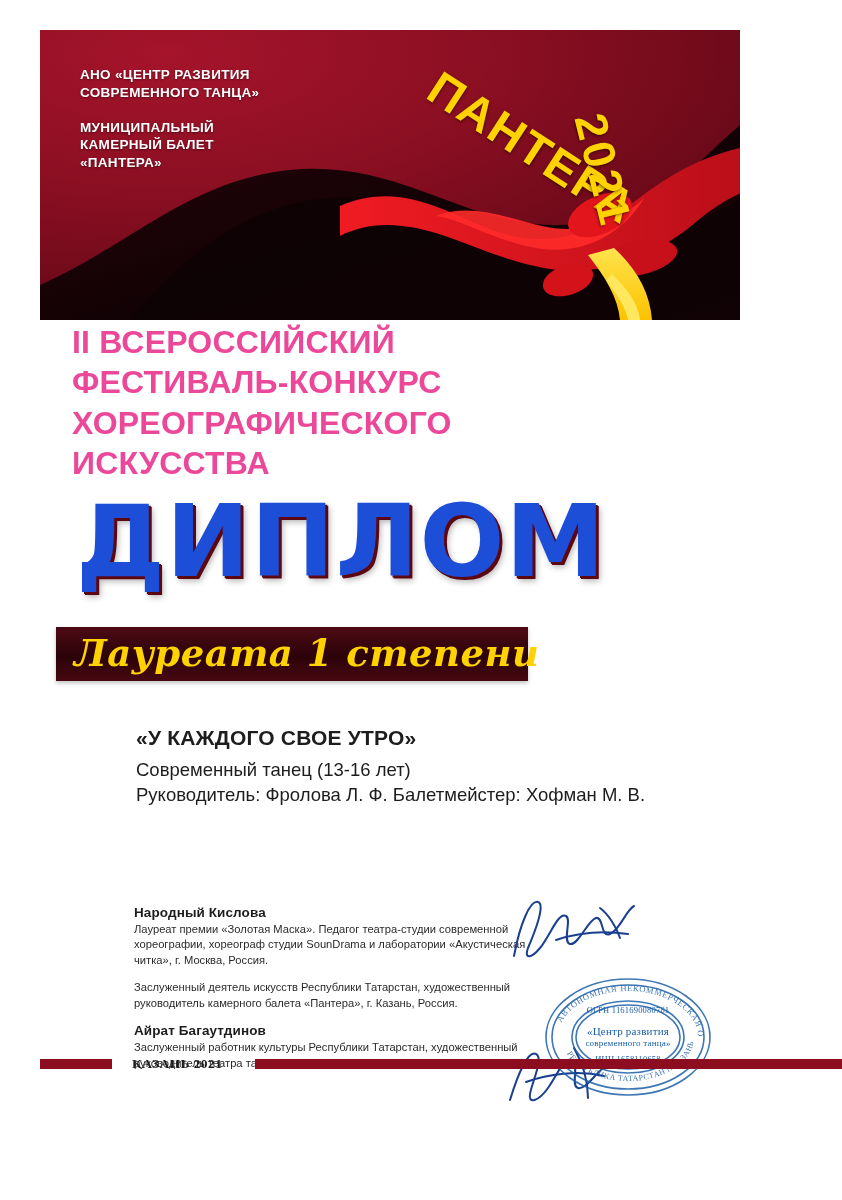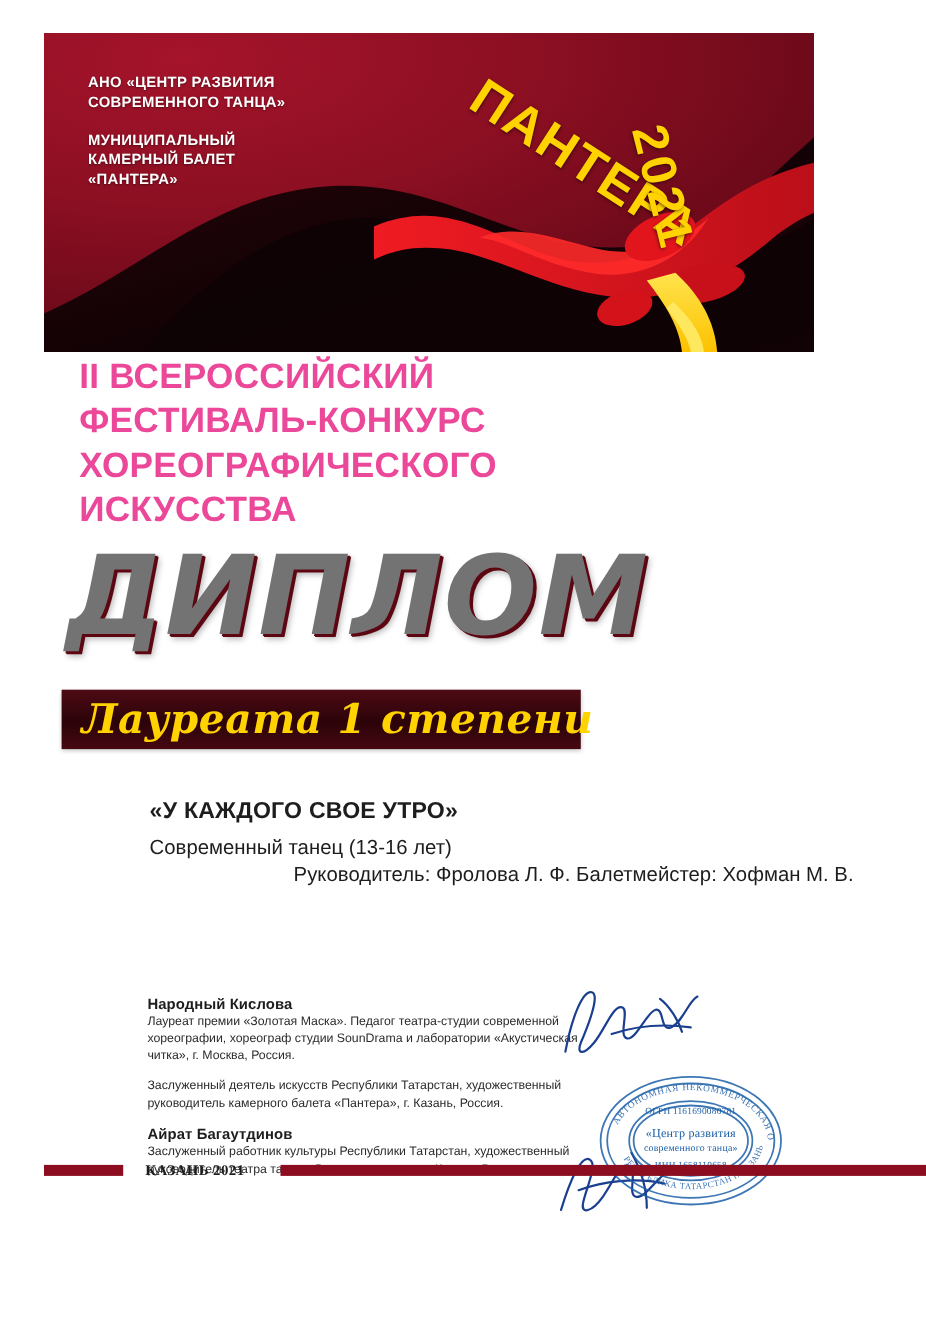--- a/index.html
+++ b/index.html
@@ -94,33 +94,32 @@
     color: #ec4899;
     font-weight: bold;
     font-size: 32px;
     line-height: 1.26;
     letter-spacing: .2px;
   }
 
   
   .diplom {
     position: absolute;
-    left: 60px;
+    left: 76px;
     top: 492px;
     font-family: "DejaVu Sans", sans-serif;
     font-weight: bold;
     font-size: 100px;
     line-height: 1;
-    color: #737373;
+    color: #1d4ed8;
     letter-spacing: 1px;
     text-shadow:
       2px 2px 0 #5d0713,
       3px 3px 0 #5d0713,
       4px 5px 6px rgba(0,0,0,.30);
-    font-style: italic;
   }
 
   
   .ribbon {
     position: absolute;
     left: 56px;
     top: 627px;
     width: 472px;
     height: 54px;
     background: linear-gradient(180deg, #4e0a14 0%, #2b0309 55%, #470811 100%);
@@ -158,21 +157,20 @@
     font-weight: bold;
     letter-spacing: .2px;
   }
   .winner .genre {
     margin-top: 9px;
     font-size: 18.5px;
   }
   .winner .leaders {
     margin-top: 3px;
     font-size: 18.5px;
-    text-align: right;
   }
 
   
   .jury {
     position: absolute;
     left: 134px;
     top: 905px;
     width: 420px;
     color: #1d1d1d;
   }

